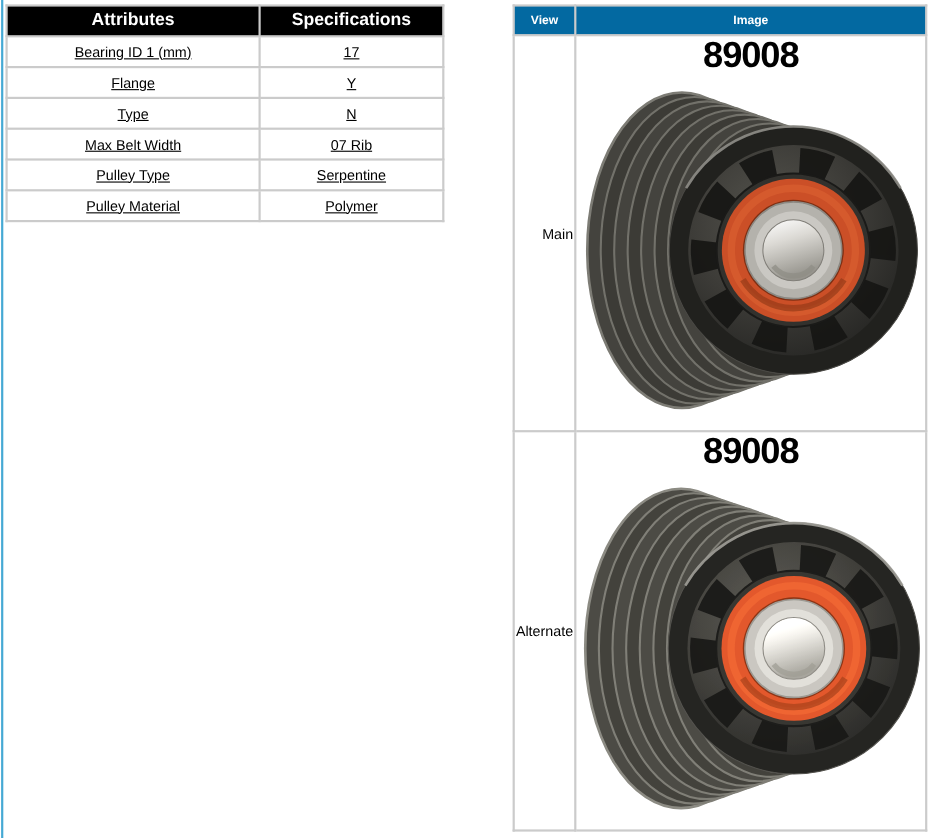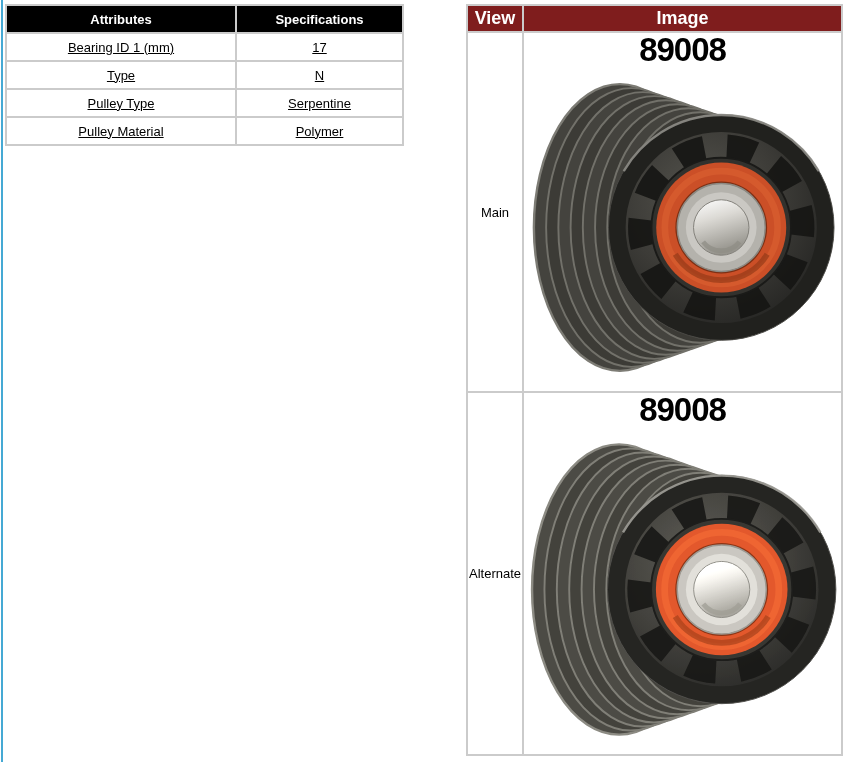--- a/index.html
+++ b/index.html
@@ -12,34 +12,34 @@
   .edge-stripe{
     position:absolute;left:1px;top:0;width:2px;height:762px;
     background:#45a9d4;
   }
   table{border-collapse:collapse;}
 
   
   .spec-table{position:absolute;left:5px;top:4px;background:#fff;}
   .spec-table th,.spec-table td{border:2px solid #cbcbcb;}
   .spec-table th{
-    background:#000;color:#fff;font-size:13px;font-weight:bold;
+    background:#000;color:#fff;font-size:16px;font-weight:bold;
     height:24px;text-align:center;
   }
   .col-attr{width:226px;}
   .col-spec{width:163px;}
   .spec-table td{
     height:24px;text-align:center;font-size:13px;background:#fff;text-decoration:underline;
   }
 
   
   .view-table{position:absolute;left:466px;top:4px;background:#fff;}
-  .view-table th,.view-table td{border:2px solid #cbcbcb;}
+  .view-table th,.view-table td{border:2px solid #cbcbcb;text-align:right;}
   .view-table th{
-    background:#7f1d1d;color:#fff;font-size:18px;font-weight:bold;
+    background:#0369a1;color:#fff;font-size:11px;font-weight:bold;
     height:23px;text-align:center;
   }
   .col-view{width:52px;}
   .col-image{width:315px;}
   .view-cell{
     text-align:center;font-size:13px;background:#fff;
     vertical-align:middle;padding:0 1px;
   }
   .image-cell{padding:0;vertical-align:top;background:#fff;}
   .image-wrap{
@@ -123,22 +123,30 @@
       <th class="col-attr">Attributes</th>
       <th class="col-spec">Specifications</th>
     </tr>
   </thead>
   <tbody>
     <tr>
       <td>Bearing ID 1 (mm)</td>
       <td>17</td>
     </tr>
     <tr>
+      <td>Flange</td>
+      <td>Y</td>
+    </tr>
+    <tr>
       <td>Type</td>
       <td>N</td>
+    </tr>
+    <tr>
+      <td>Max Belt Width</td>
+      <td>07 Rib</td>
     </tr>
     <tr>
       <td>Pulley Type</td>
       <td>Serpentine</td>
     </tr>
     <tr>
       <td>Pulley Material</td>
       <td>Polymer</td>
     </tr>
   </tbody>

